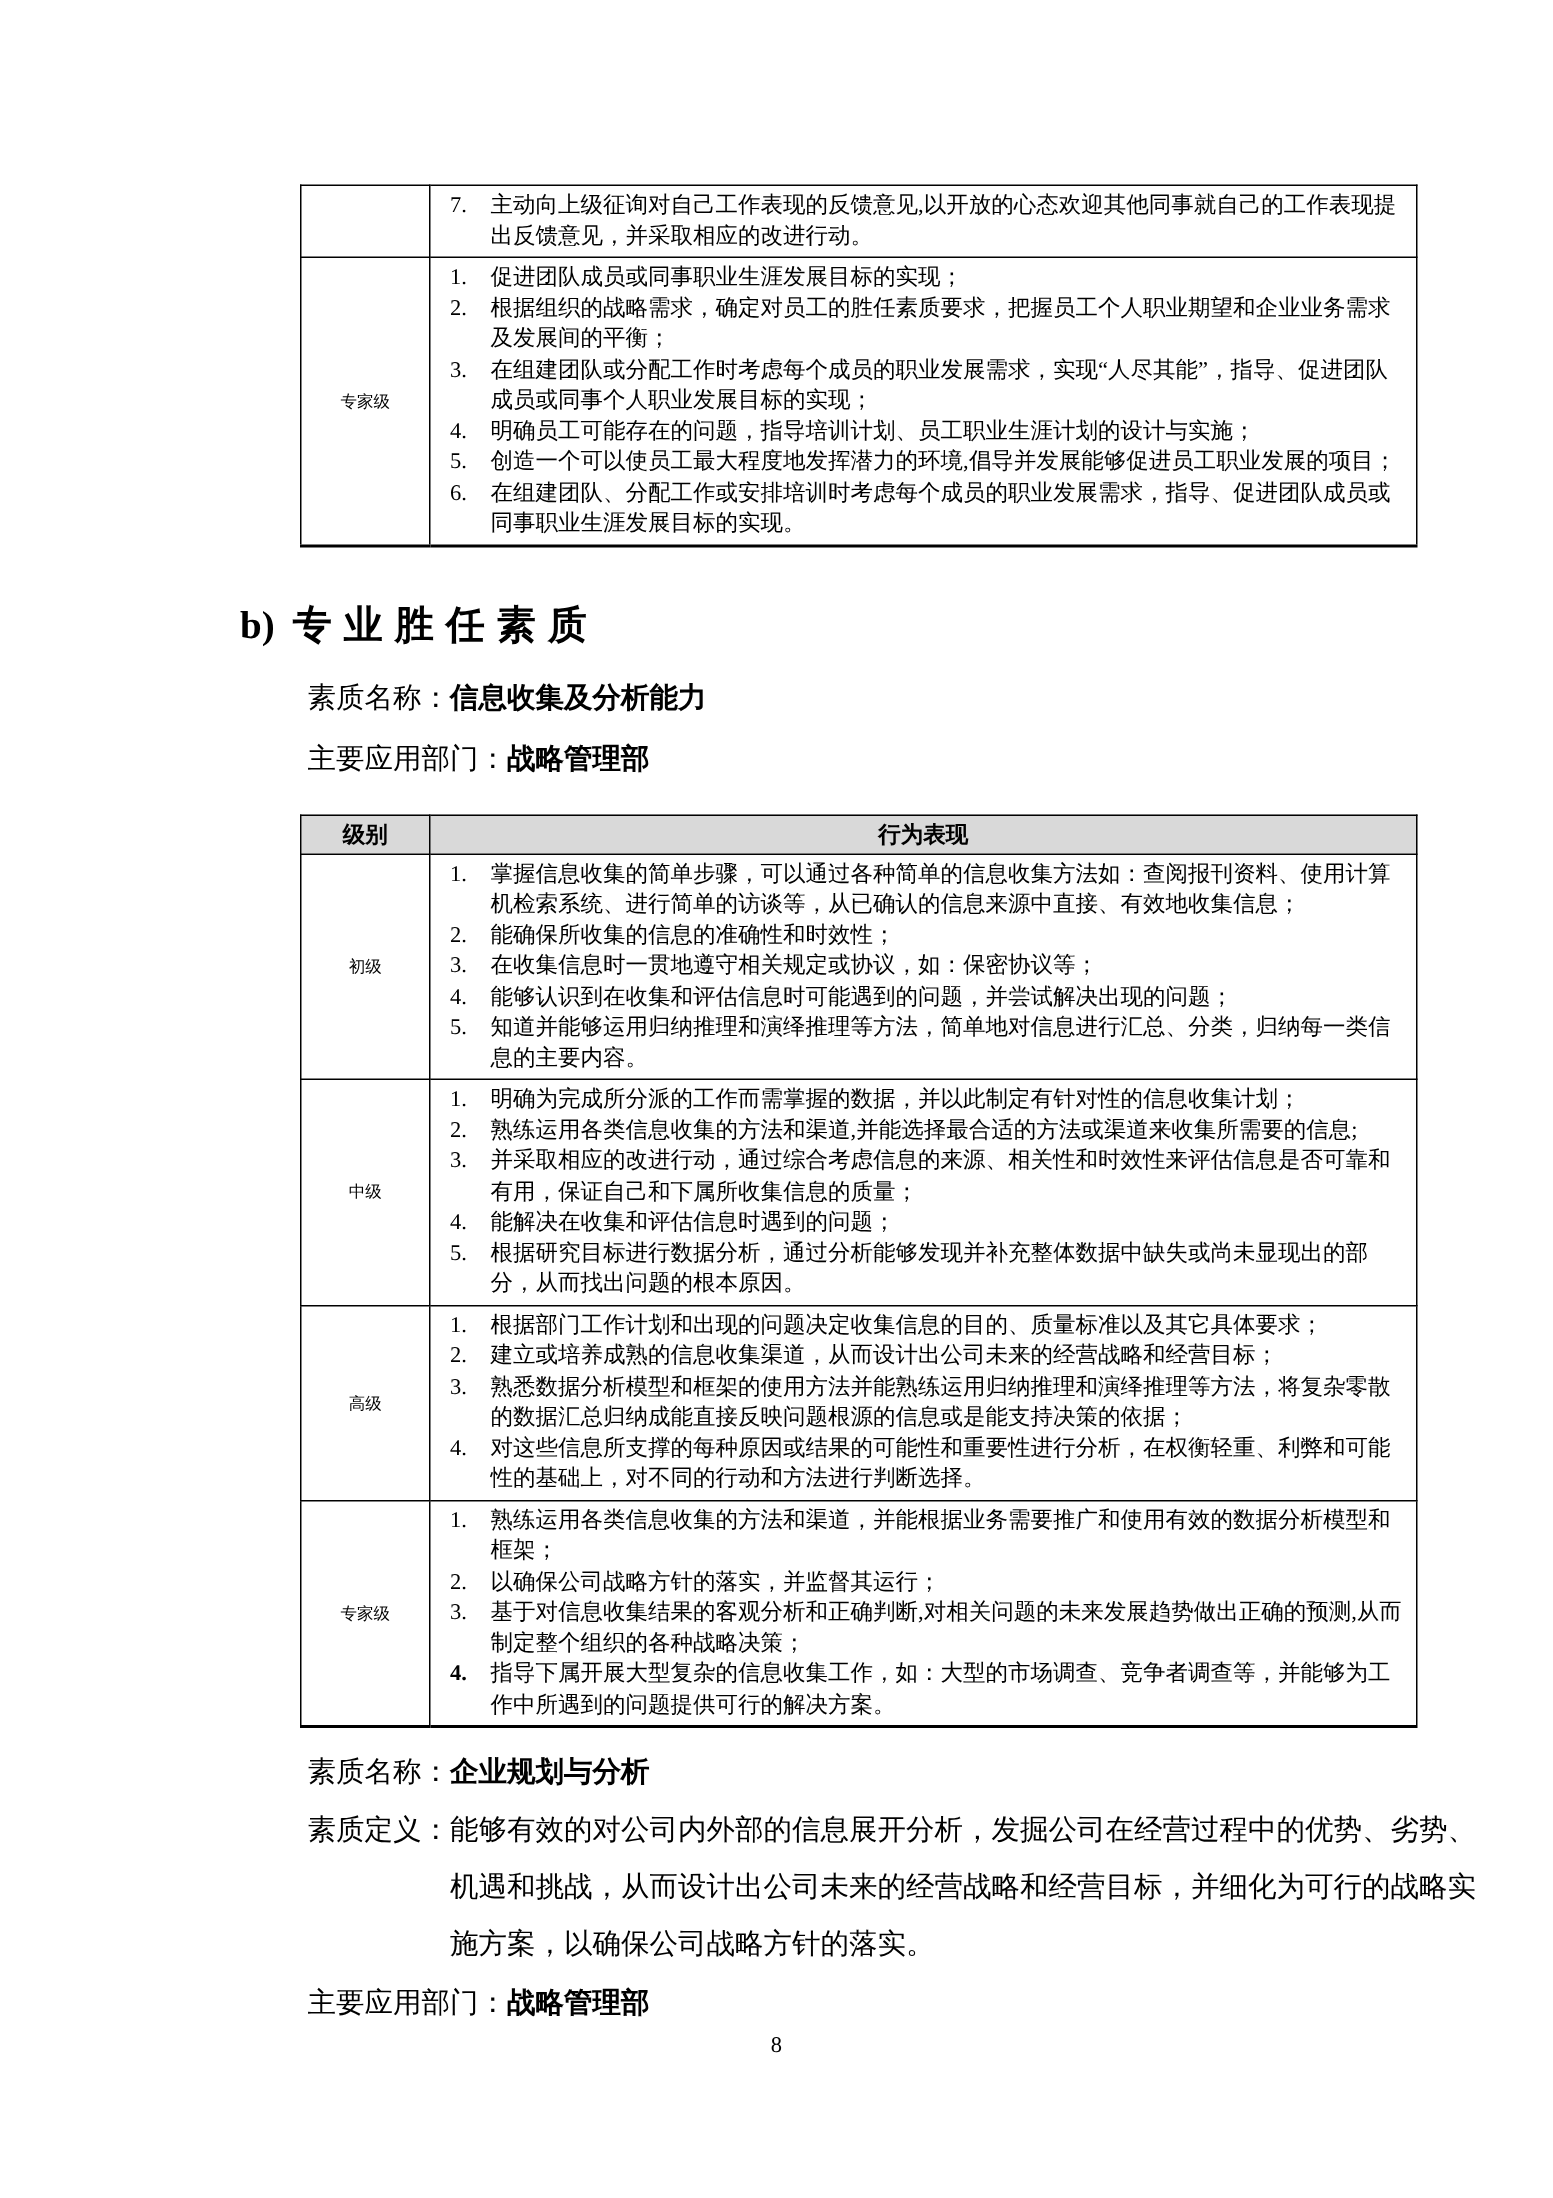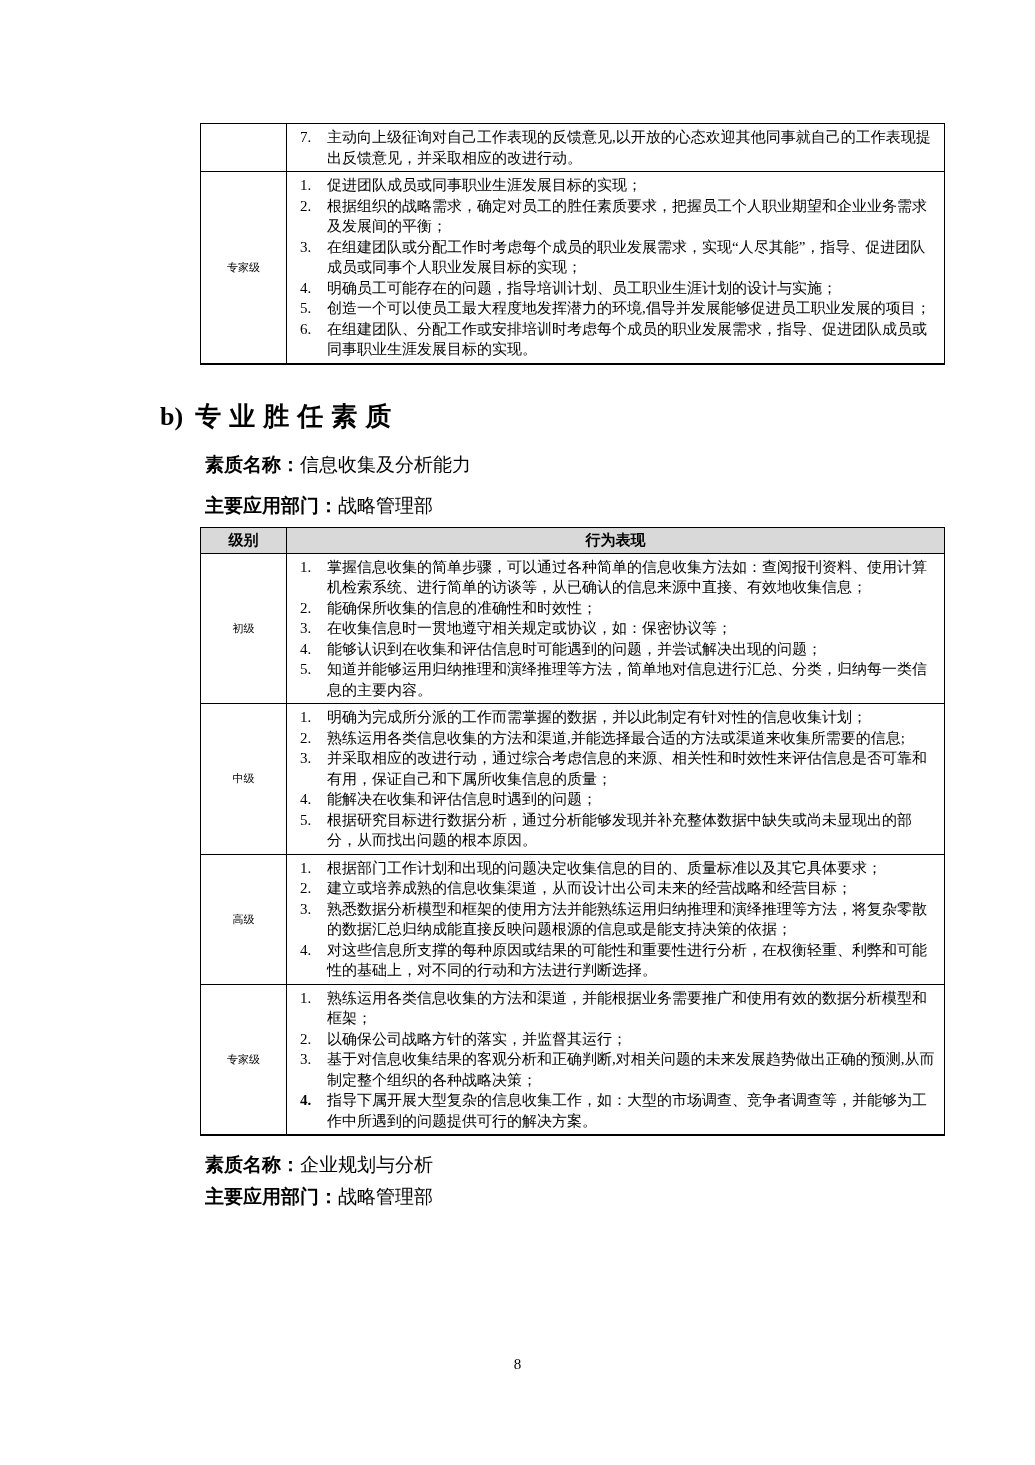--- a/index.html
+++ b/index.html
@@ -29,30 +29,30 @@
   .item { display: flex; font-size: 15px; line-height: 20.5px; }
   .num { flex: 0 0 40px; padding-left: 13px; }
   .num.bn { font-weight: bold; }
   .txt { flex: 1; }
   .thead th {
     background: var(--header-bg, #D9D9D9);
     font-size: 15px; font-weight: bold;
     text-align: center; padding: 3px;
   }
   .t1 { margin-top: 123px; }
-  .t2 { margin-top: 8px; }
+  .t2 { margin-top: 24px; }
 
   
   .heading { margin: 34px 0 0 160px; font-size: 26px; font-weight: bold; }
   .heading .hp { margin-right: 12px; }
   .heading .ht { letter-spacing: 8px; }
 
   .field { margin-left: 205px; font-size: 19px; }
-  .lbl { font-weight: bold; text-align: center; }
-  .bold-val { font-weight: normal; }
+  .lbl { font-weight: normal; text-align: center; }
+  .bold-val { font-weight: bold; }
   .f-name1 { margin-top: 18px; }
   .f-def1  { margin-top: 15px; }
   .f-dept1 { margin-top: 15px; margin-bottom: 8px; }
   .f-name2 { margin-top: 16px; }
   .f-def2  {
     margin-top: 8px;
     width: 780px;
     padding-left: 95px; text-indent: -95px;
     line-height: 38px;
   }
@@ -219,19 +219,22 @@
           <span class="txt">指导下属开展大型复杂的信息收集工作，如：大型的市场调查、竞争者调查等，并能够为工作中所遇到的问题提供可行的解决方案。</span>
         </div>
       </td>
     </tr>
   </tbody>
     </table>
 
   <div class="field f-name2">
     <span class="lbl">素质名称：</span><span class="bold-val">企业规划与分析</span>
   </div>
+  <div class="field f-def2">
+    <span class="lbl">素质定义：</span><span>能够有效的对公司内外部的信息展开分析，发掘公司在经营过程中的优势、劣势、机遇和挑战，从而设计出公司未来的经营战略和经营目标，并细化为可行的战略实施方案，以确保公司战略方针的落实。</span>
+  </div>
   <div class="field f-dept2">
     <span class="lbl">主要应用部门：</span><span class="bold-val">战略管理部</span>
   </div>
 
   <div class="pagenum">8</div>
 
 </div>
 
 </body></html>

